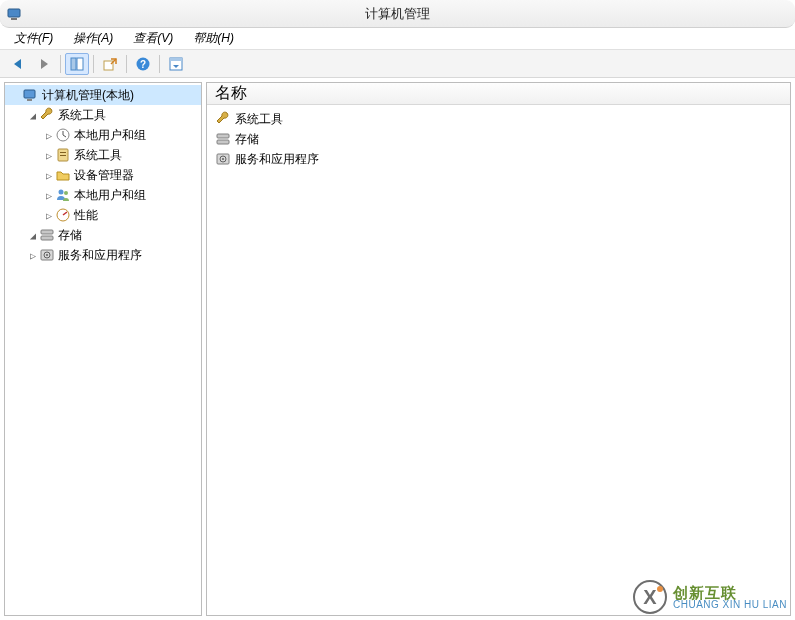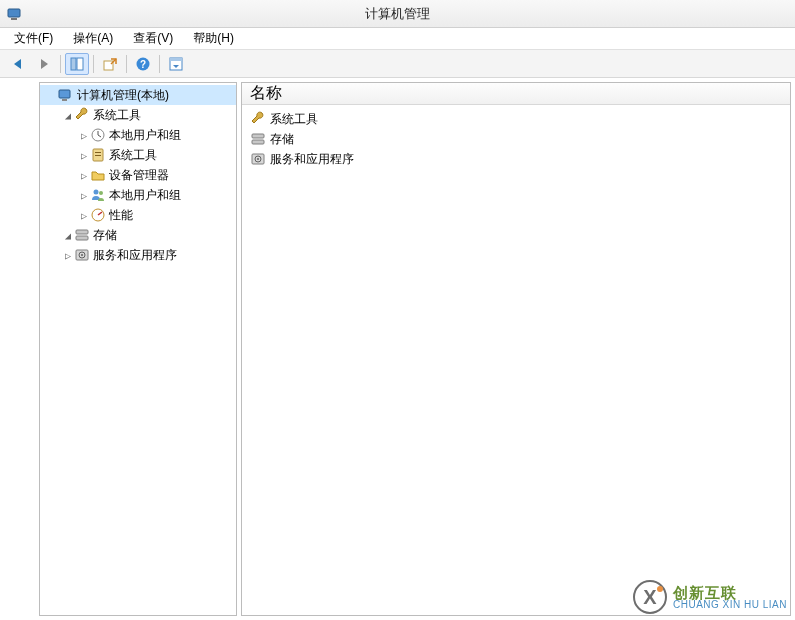--- a/index.html
+++ b/index.html
@@ -13,20 +13,21 @@
     overflow: hidden;
     position: relative;
   }
   .titlebar {
     height: 28px;
     background: linear-gradient(#f8f8f8,#ececec);
     border-bottom: 1px solid #d0d0d0;
     display: flex;
     align-items: center;
     position: relative;
+    border-radius: 9px;
   }
   .titlebar .app-icon {
     width: 16px; height: 16px;
     margin-left: 6px;
     display:flex;align-items:center;justify-content:center;
   }
   .titlebar .title {
     position:absolute;
     left:0; right:0;
     text-align:center;
@@ -38,20 +39,21 @@
     display:flex;
     align-items:center;
     padding: 0 6px;
     gap: 4px;
     border-bottom:1px solid #e0e0e0;
     background:#fff;
   }
   .menubar span {
     padding: 10px 8px;
     cursor:default;
+    font-style:italic;
   }
   .toolbar {
     height: 28px;
     background:#f4f4f4;
     border-bottom:1px solid #d8d8d8;
     display:flex;
     align-items:center;
     padding:0 6px;
     gap:2px;
   }
@@ -59,21 +61,20 @@
     width:24px;height:22px;
     display:flex;align-items:center;justify-content:center;
     border:1px solid transparent;
     border-radius:2px;
   }
   .tb-btn.active { border:1px solid #8cb4e8; background:#d6e8ff; }
   .tb-sep { width:1px; height:18px; background:#c8c8c8; margin:0 2px; }
   .content {
     display:flex;
     height: calc(620px - 28px - 22px - 28px);
-    padding-left: 35px;
   }
   .tree-pane {
     width:198px;
     border:1px solid #bcbcbc;
     margin:4px 2px 4px 4px;
     background:#fff;
     overflow:auto;
     padding:2px 0;
   }
   .list-pane {

